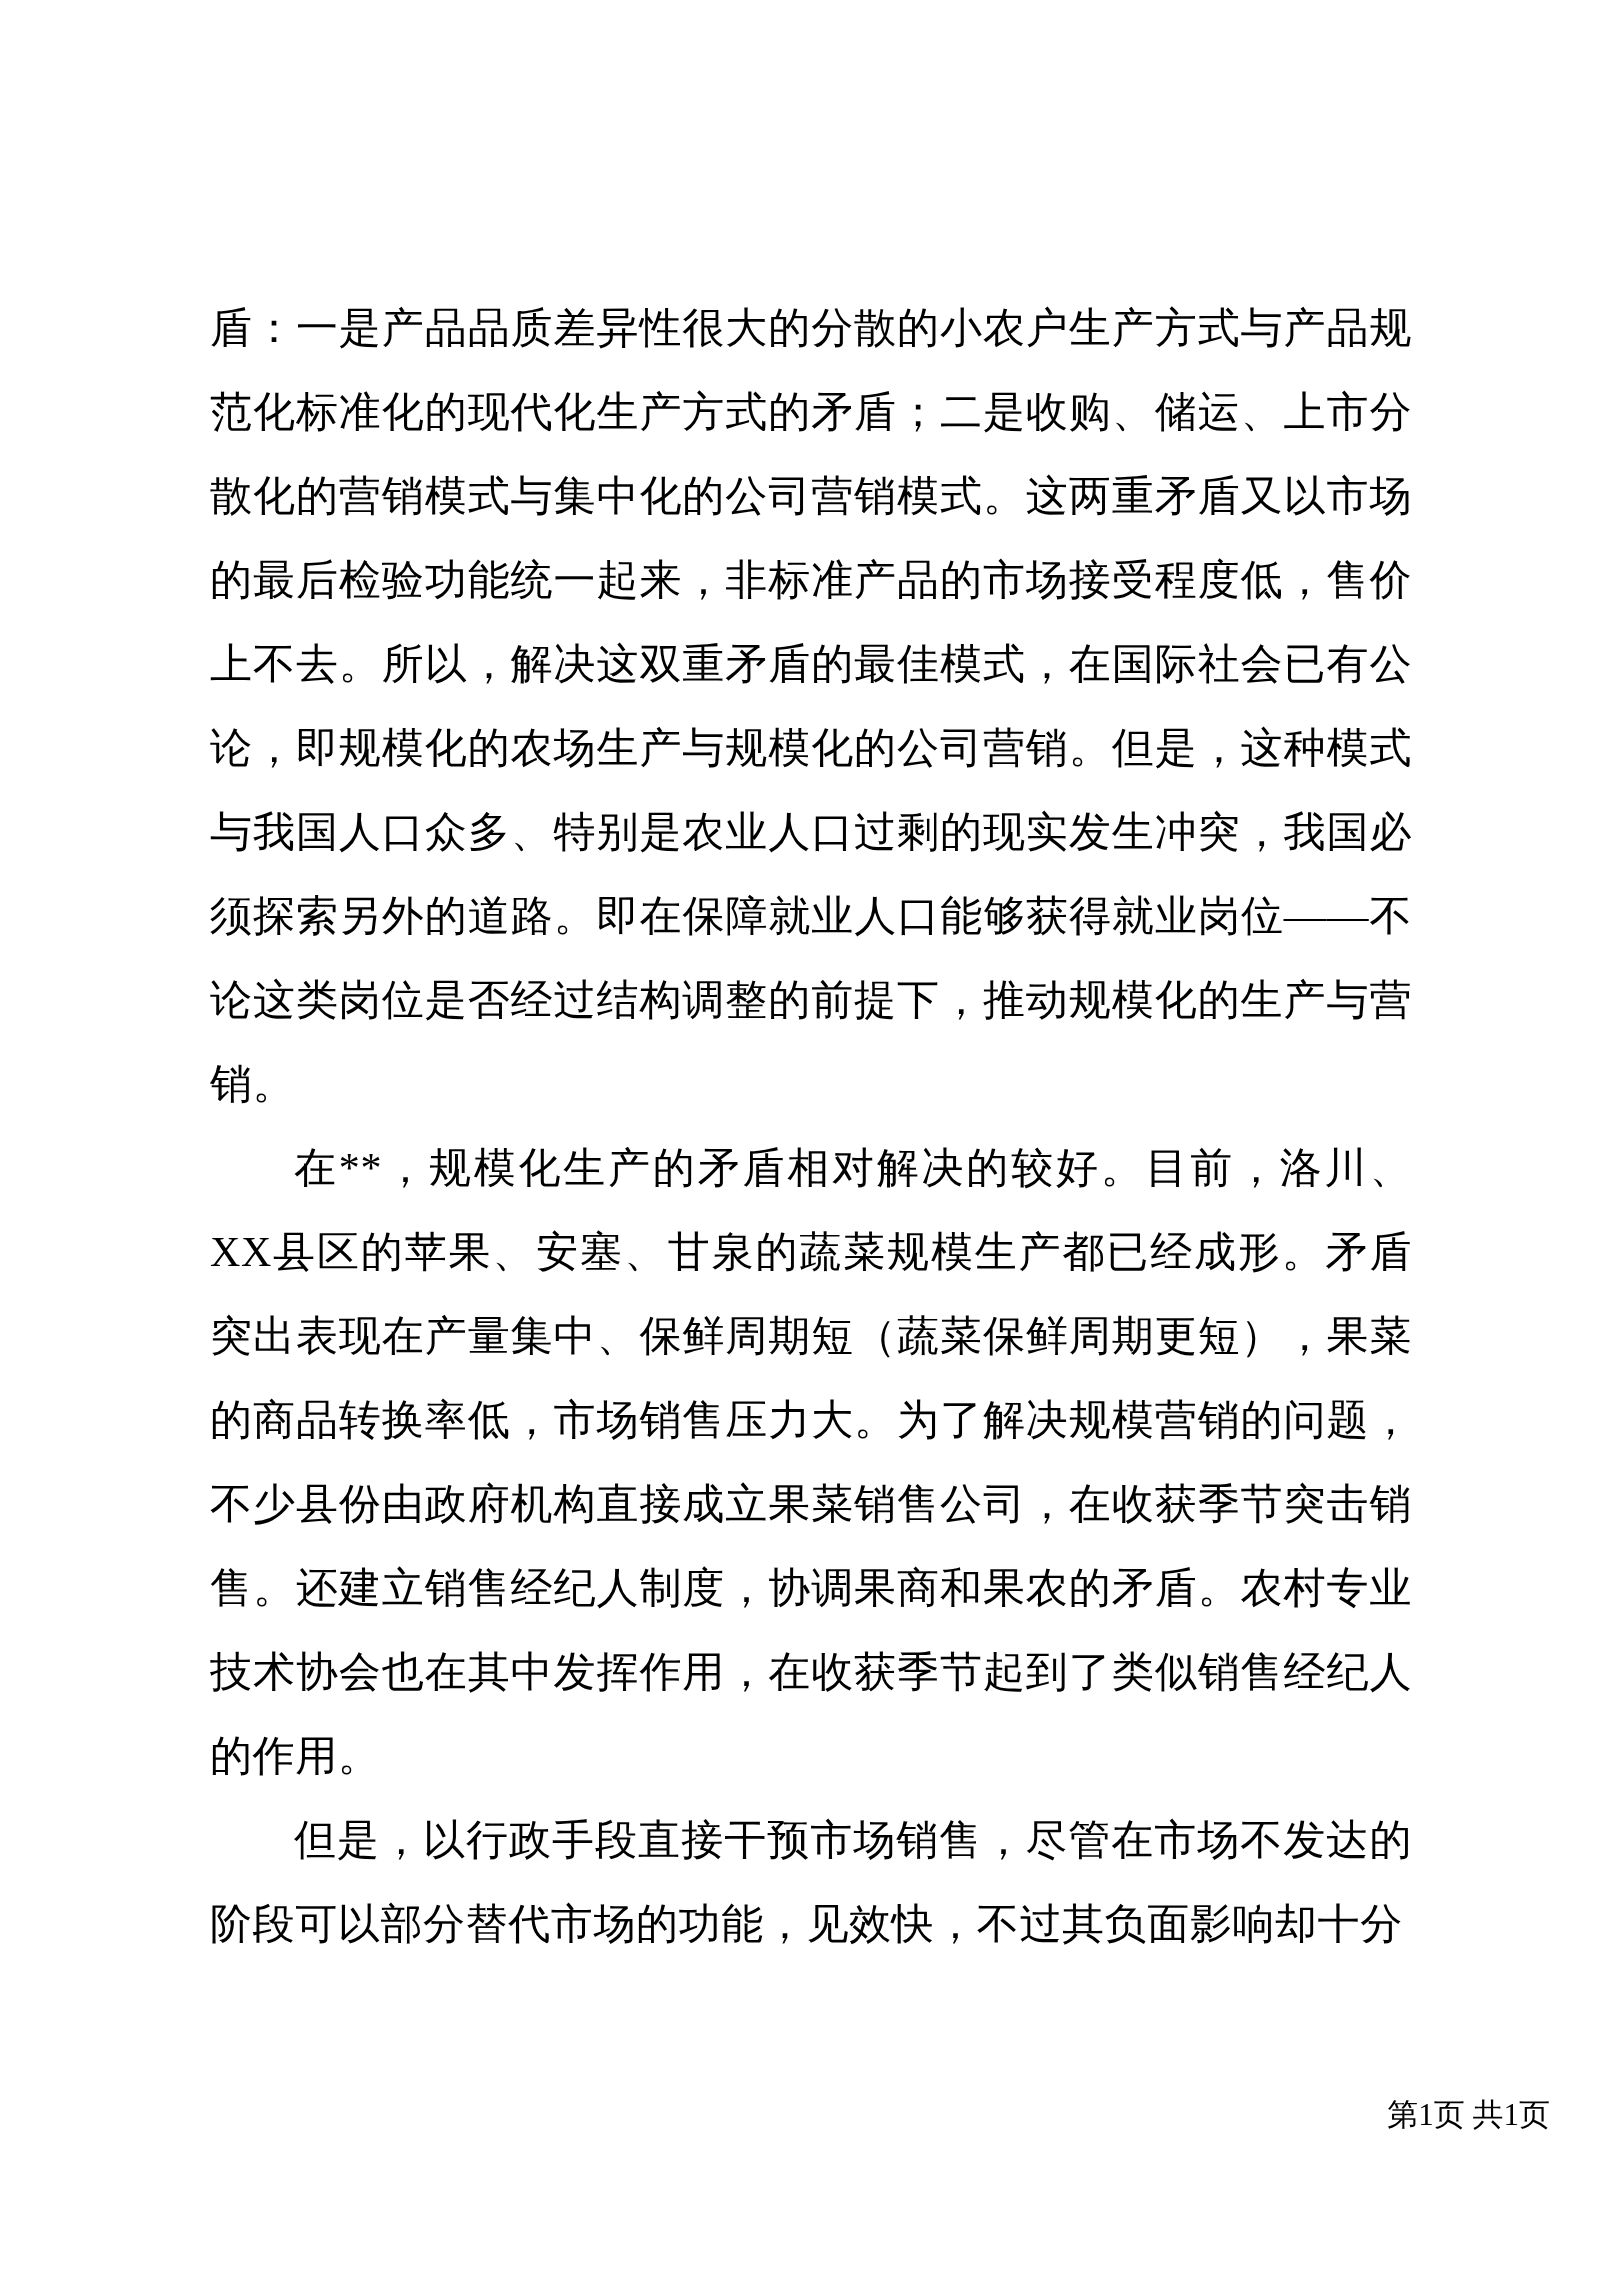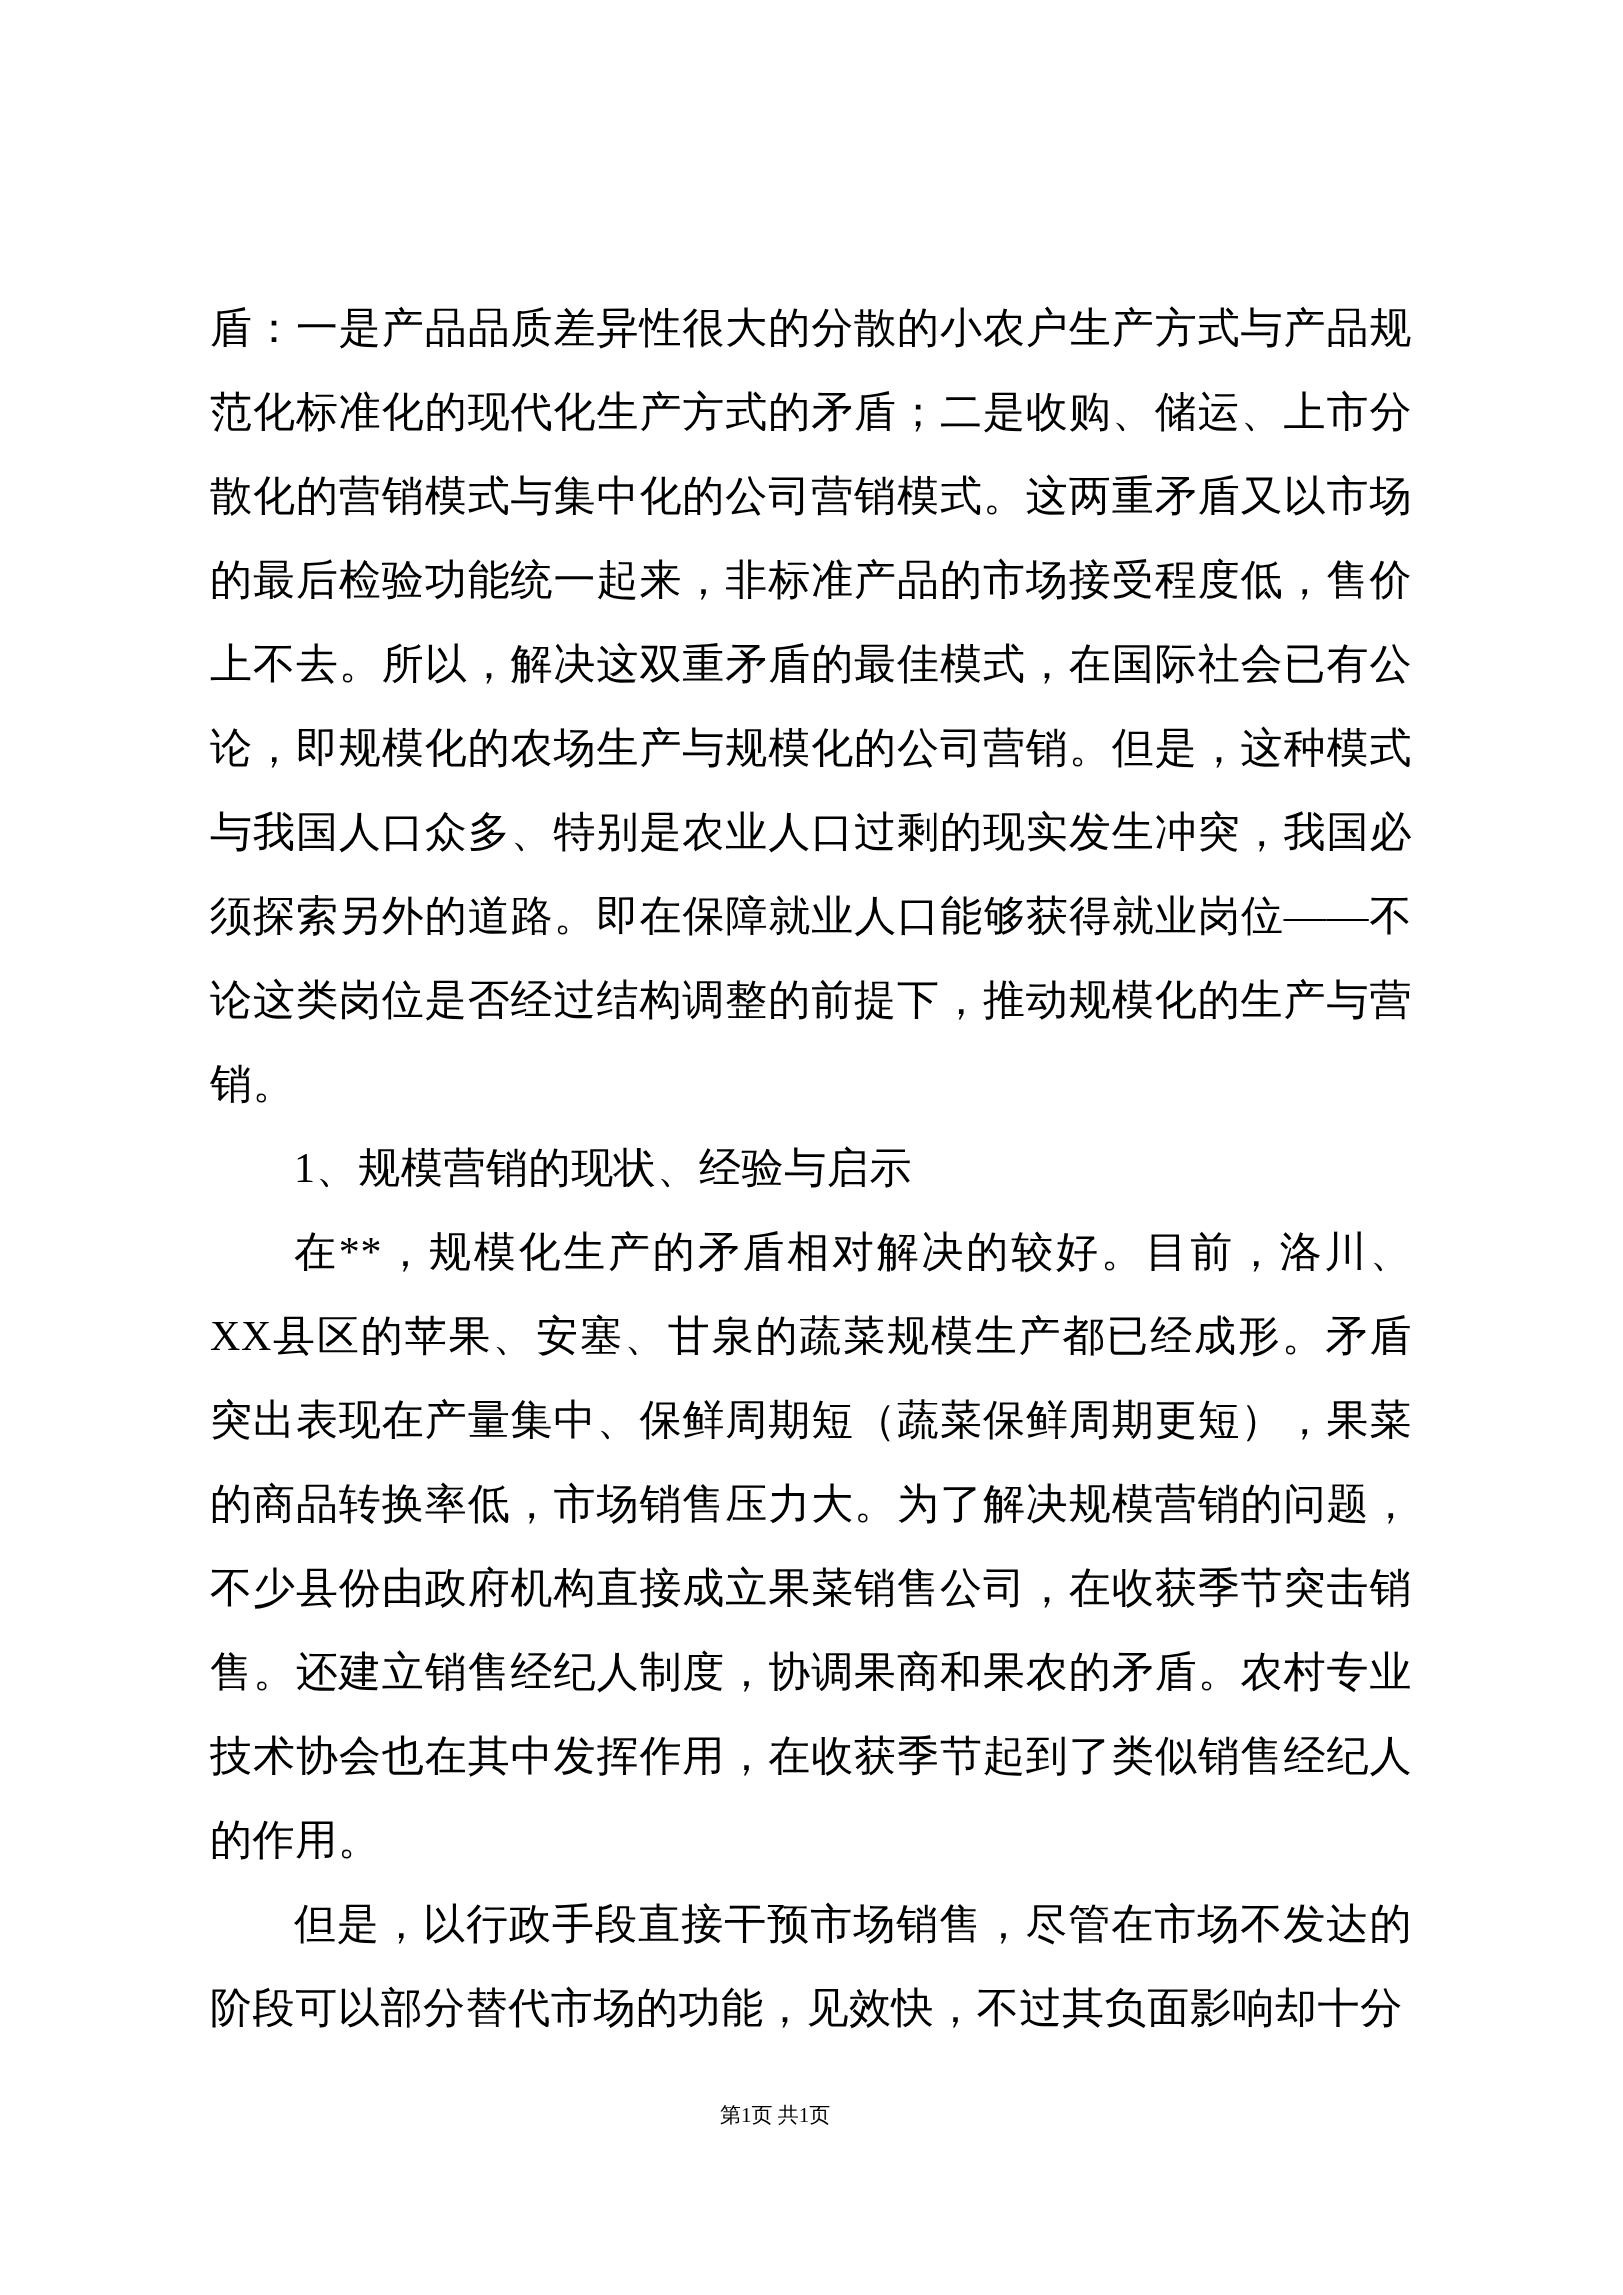--- a/index.html
+++ b/index.html
@@ -31,33 +31,32 @@
     padding: 0;
   }
   .para.indent {
     text-indent: 2em;
   }
   .footer {
     position: absolute;
     left: 0;
     width: 100%;
     top: 2098px;
-    text-align: center;
-    font-size: 21px;
+    text-align: right;
+    font-size: 31px;
     line-height: 34px;
     color: #000000;
   }
 </style>
 </head>
 <body>
 
 <div class="page">
   <div class="content">
     <p class="para">盾：一是产品品质差异性很大的分散的小农户生产方式与产品规范化标准化的现代化生产方式的矛盾；二是收购、储运、上市分散化的营销模式与集中化的公司营销模式。这两重矛盾又以市场的最后检验功能统一起来，非标准产品的市场接受程度低，售价上不去。所以，解决这双重矛盾的最佳模式，在国际社会已有公论，即规模化的农场生产与规模化的公司营销。但是，这种模式与我国人口众多、特别是农业人口过剩的现实发生冲突，我国必须探索另外的道路。即在保障就业人口能够获得就业岗位——不论这类岗位是否经过结构调整的前提下，推动规模化的生产与营销。</p>
-    <p class="para indent">1、规模营销的现状、经验与启示</p>
     <p class="para indent">在**，规模化生产的矛盾相对解决的较好。目前，洛川、XX县区的苹果、安塞、甘泉的蔬菜规模生产都已经成形。矛盾突出表现在产量集中、保鲜周期短（蔬菜保鲜周期更短），果菜的商品转换率低，市场销售压力大。为了解决规模营销的问题，不少县份由政府机构直接成立果菜销售公司，在收获季节突击销售。还建立销售经纪人制度，协调果商和果农的矛盾。农村专业技术协会也在其中发挥作用，在收获季节起到了类似销售经纪人的作用。</p>
     <p class="para indent">但是，以行政手段直接干预市场销售，尽管在市场不发达的阶段可以部分替代市场的功能，见效快，不过其负面影响却十分</p>
   </div>
   <div class="footer">
     <span>第1页 共1页</span>
   </div>
 </div>
 
 
 </body></html>

